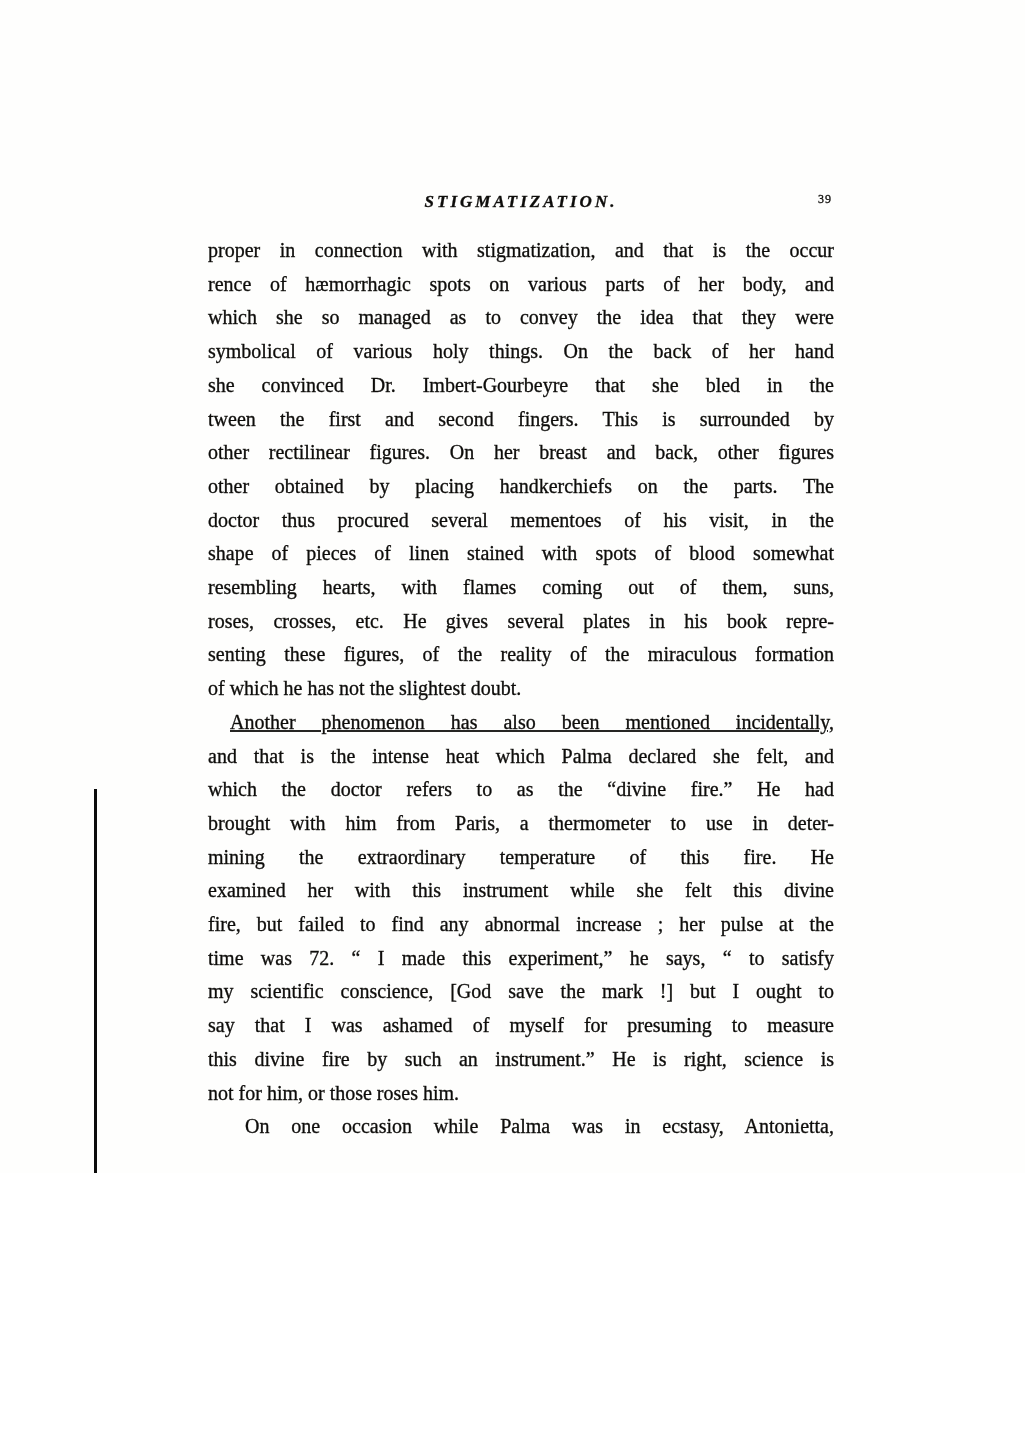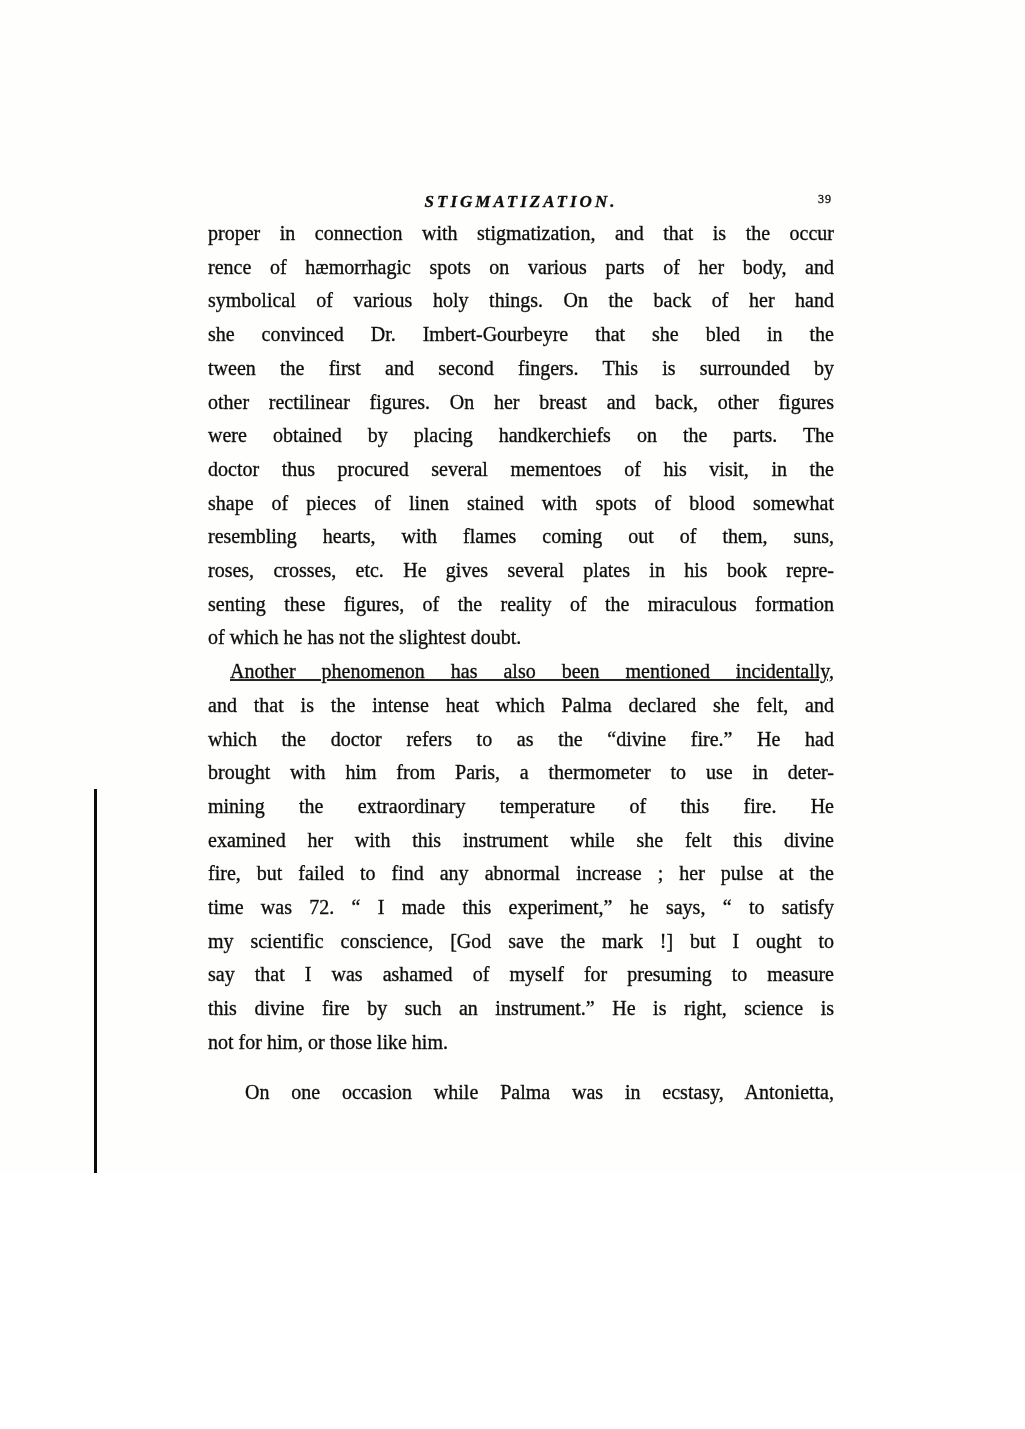--- a/index.html
+++ b/index.html
@@ -35,35 +35,35 @@
   .page-number {
     position: absolute;
     right: 2px;
     top: 0;
     font-size: 12px;
     letter-spacing: 1px;
   }
   .body-text {
     position: absolute;
     left: 208px;
-    top: 217px;
+    top: 234px;
     width: 626px;
     font-size: 20px;
     line-height: 33.7px;
   }
   .line {
     text-align: justify;
     text-align-last: justify;
     white-space: normal;
   }
   .line.last {
     text-align-last: left;
   }
   .line.indent-small { text-indent: 22px; text-decoration: underline; }
-  .line.indent-large { text-indent: 37px; margin-top: 16px; }
+  .line.indent-large { text-indent: 37px; }
   .artifact {
     position: absolute;
     background: #0b0b0b;
   }
   .vline-artifact {
     left: 94px;
     top: 789px;
     width: 3px;
     height: 558px;
   }
@@ -88,46 +88,47 @@
   <div class="running-head">
     <span class="head-title">STIGMATIZATION.</span>
     <span class="page-number">39</span>
   </div>
 
   <div class="body-text">
 
     <div class="paragraph">
       <div class="line">proper in connection with stigmatization, and that is the occur</div>
       <div class="line">rence of hæmorrhagic spots on various parts of her body, and</div>
+      <div class="line">which she so managed as to convey the idea that they were</div>
       <div class="line">symbolical of various holy things. On the back of her hand</div>
       <div class="line">she convinced Dr. Imbert-Gourbeyre that she bled in the</div>
       <div class="line">tween the first and second fingers. This is surrounded by</div>
       <div class="line">other rectilinear figures. On her breast and back, other figures</div>
-      <div class="line">were obtained by placing handkerchiefs on the parts. The</div>
+      <div class="line">other obtained by placing handkerchiefs on the parts. The</div>
       <div class="line">doctor thus procured several mementoes of his visit, in the</div>
       <div class="line">shape of pieces of linen stained with spots of blood somewhat</div>
       <div class="line">resembling hearts, with flames coming out of them, suns,</div>
       <div class="line">roses, crosses, etc. He gives several plates in his book repre-</div>
       <div class="line">senting these figures, of the reality of the miraculous formation</div>
       <div class="line last">of which he has not the slightest doubt.</div>
     </div>
 
     <div class="paragraph">
       <div class="line indent-small">Another phenomenon has also been mentioned incidentally,</div>
       <div class="line">and that is the intense heat which Palma declared she felt, and</div>
       <div class="line">which the doctor refers to as the “divine fire.” He had</div>
       <div class="line">brought with him from Paris, a thermometer to use in deter-</div>
       <div class="line">mining the extraordinary temperature of this fire. He</div>
       <div class="line">examined her with this instrument while she felt this divine</div>
       <div class="line">fire, but failed to find any abnormal increase ; her pulse at the</div>
       <div class="line">time was 72. “ I made this experiment,” he says, “ to satisfy</div>
       <div class="line">my scientific conscience, [God save the mark !] but I ought to</div>
       <div class="line">say that I was ashamed of myself for presuming to measure</div>
       <div class="line">this divine fire by such an instrument.” He is right, science is</div>
-      <div class="line last">not for him, or those like him.</div>
+      <div class="line last">not for him, or those roses him.</div>
     </div>
 
     <div class="paragraph">
       <div class="line indent-large">On one occasion while Palma was in ecstasy, Antonietta,</div>
     </div>
 
   </div>
 
   <div class="artifact vline-artifact"></div>
   <div class="artifact hdash-artifact"></div>

